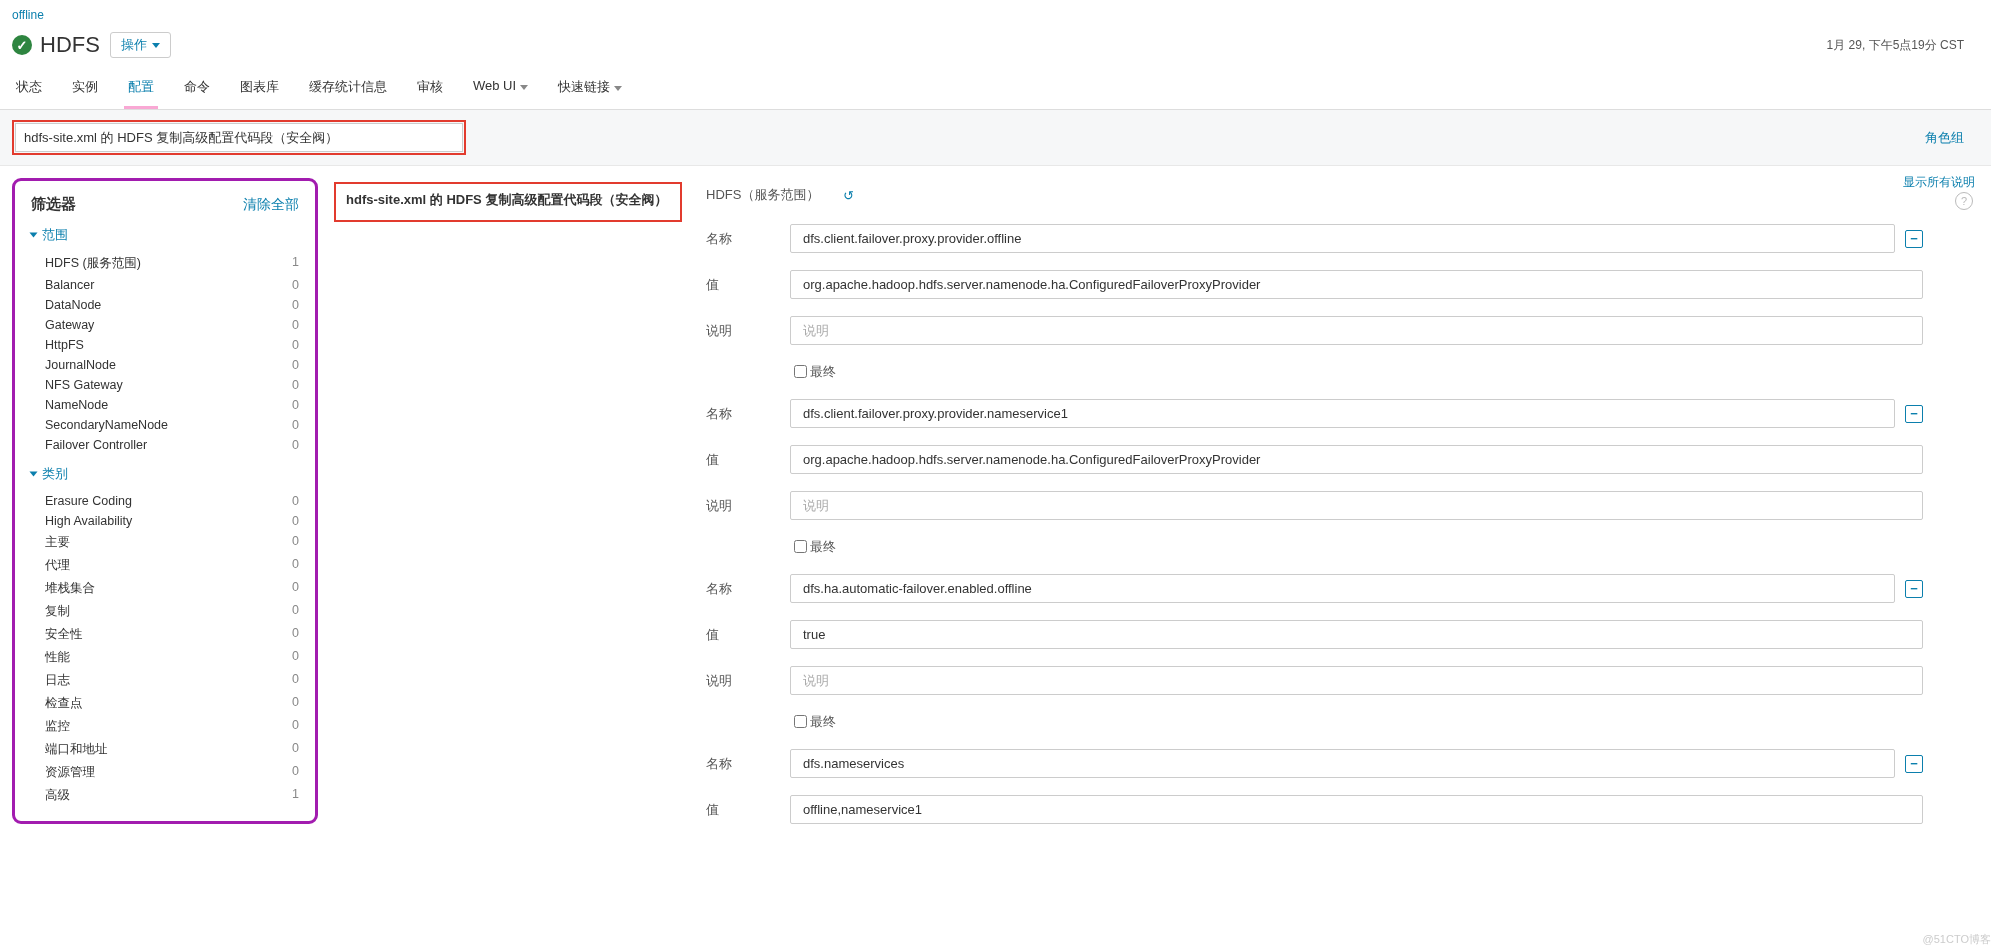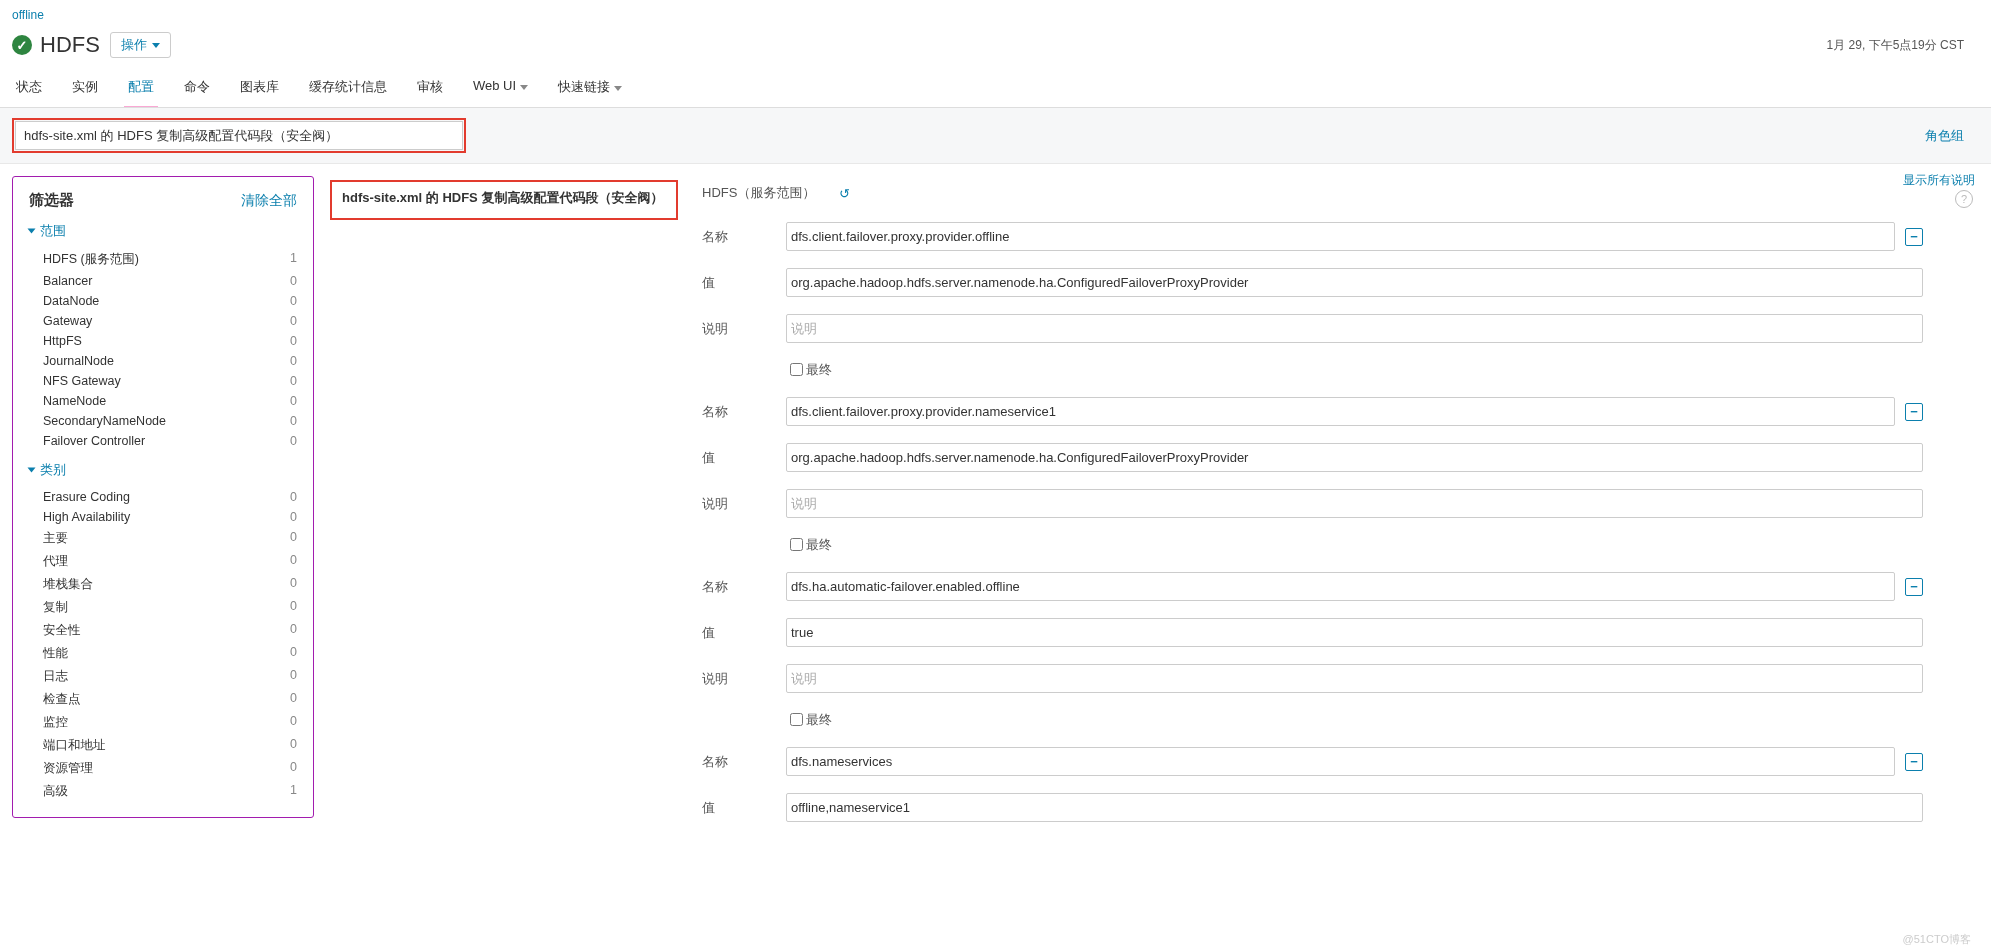--- a/index.html
+++ b/index.html
@@ -6,28 +6,28 @@
   a{color:#0B7FAD;text-decoration:none}
   .breadcrumb{padding:8px 12px;font-size:12px}
   .page-head{display:flex;align-items:center;padding:2px 12px 10px 12px}
   .page-head .check{width:20px;height:20px;border-radius:50%;background:#2e8540;display:inline-flex;align-items:center;justify-content:center;color:#fff;font-weight:bold;margin-right:8px;font-size:13px}
   .page-head h1{font-size:22px;font-weight:500;margin:0 10px 0 0;color:#333}
   .btn{display:inline-flex;align-items:center;border:1px solid #ccc;background:#fff;color:#0B7FAD;border-radius:3px;padding:3px 10px;font-size:13px;cursor:pointer}
   .caret{margin-left:5px;width:0;height:0;border-left:4px solid transparent;border-right:4px solid transparent;border-top:5px solid #0B7FAD;display:inline-block}
   .timestamp{margin-left:auto;color:#555;font-size:12px;padding-right:15px}
   .tabs{display:flex;border-bottom:1px solid #ddd;padding:0 12px;gap:22px}
   .tab{padding:10px 4px;color:#333;cursor:pointer;font-size:13px}
-  .tab.active{color:#0B7FAD;border-bottom:1px solid #f9a8d4;font-weight:500}
+  .tab.active{color:#0B7FAD;border-bottom:3px solid #f9a8d4;font-weight:500}
   .tab .caret{border-top-color:#888;margin-left:4px}
   .toolbar{background:#f6f7f8;border-bottom:1px solid #e8e8e8;padding:10px 12px;display:flex;align-items:center}
   .search-wrap{border:2.5px solid #e23b2e;padding:1px;display:inline-block}
   .search-input{width:430px;padding:6px 8px;border:1px solid #ccc;font-size:13px;color:#333}
   .role-link{margin-left:auto;padding-right:15px}
   .content{display:flex;padding:12px;gap:14px;align-items:flex-start}
-  .panel{border:1px solid #a21caf;border-radius:3px;background:#fff}
+  .panel{border:3px solid #a21caf;border-radius:9px;background:#fff}
   .sidebar{width:268px;flex-shrink:0;padding:14px 16px}
   .sidebar-head{display:flex;align-items:center;margin-bottom:12px}
   .sidebar-head h3{margin:0;font-size:15px;font-weight:bold}
   .sidebar-head .clear{margin-left:auto;color:#0B7FAD;font-size:14px;cursor:pointer}
   .filter-group-title{display:flex;align-items:center;color:#0B7FAD;font-size:13px;margin:10px 0 8px 0;cursor:pointer}
   .chev{width:0;height:0;border-top:4px solid transparent;border-bottom:4px solid transparent;border-left:5px solid #0B7FAD;margin-right:6px;transform:rotate(90deg)}
   .filter-item{display:flex;padding:3px 0 3px 14px;color:#333;font-size:12.5px;cursor:pointer}
   .filter-item .cnt{margin-left:auto;color:#888}
   .main{flex:1;position:relative;min-width:0}
   .show-all{position:absolute;right:4px;top:-4px;font-size:12px}
@@ -35,26 +35,26 @@
   .config-row{display:flex;padding:4px 6px 4px 2px;align-items:flex-start}
   .label-col{width:348px;flex-shrink:0}
   .label-box{border:2.5px solid #e23b2e;padding:6px 10px 10px 10px;font-weight:bold;font-size:13px;line-height:1.5}
   .scope-col{display:flex;align-items:center;gap:24px;color:#555;font-size:13px;padding-top:4px}
   .undo{color:#0B7FAD;cursor:pointer;display:inline-block;transform:scaleX(-1)}
   .fields-col{flex:1;padding:0 10px 0 24px;min-width:0}
   .action-col{width:310px;flex-shrink:0;position:relative}
   .xml-box{border:2.5px solid #e23b2e;padding:5px 14px;display:inline-block;float:right}
   .field-row{display:flex;align-items:center;margin-bottom:17px}
   .field-label{width:84px;flex-shrink:0;color:#555;font-size:13px}
-  .txt{flex:1;padding:6px 4px;border:1px solid #ccc;border-radius:2px;font-size:13px;color:#333}
+  .txt{flex:1;padding:6px 12px;border:1px solid #ccc;border-radius:2px;font-size:13px;color:#333}
   .txt::placeholder{color:#aaa}
   .chk-row{display:flex;align-items:center;margin:2px 0 18px 84px;gap:0;color:#555;font-size:13px}
   .minus-icon{width:16px;height:16px;border:1.5px solid #0B7FAD;border-radius:2px;color:#0B7FAD;display:inline-flex;align-items:center;justify-content:center;font-weight:bold;margin-left:10px;cursor:pointer;flex-shrink:0}
   .prop-block{position:relative}
-  .watermark{position:fixed;bottom:4px;right:20px;color:#ccc;font-size:11px}
+  .watermark{position:fixed;bottom:4px;right:0;color:#ccc;font-size:11px}
 </style>
 </head>
 <body>
 
 <div class="breadcrumb"><a href="#">offline</a></div>
 
 <div class="page-head">
   <span class="check">✓</span>
   <h1>HDFS</h1>
   <span class="btn">

